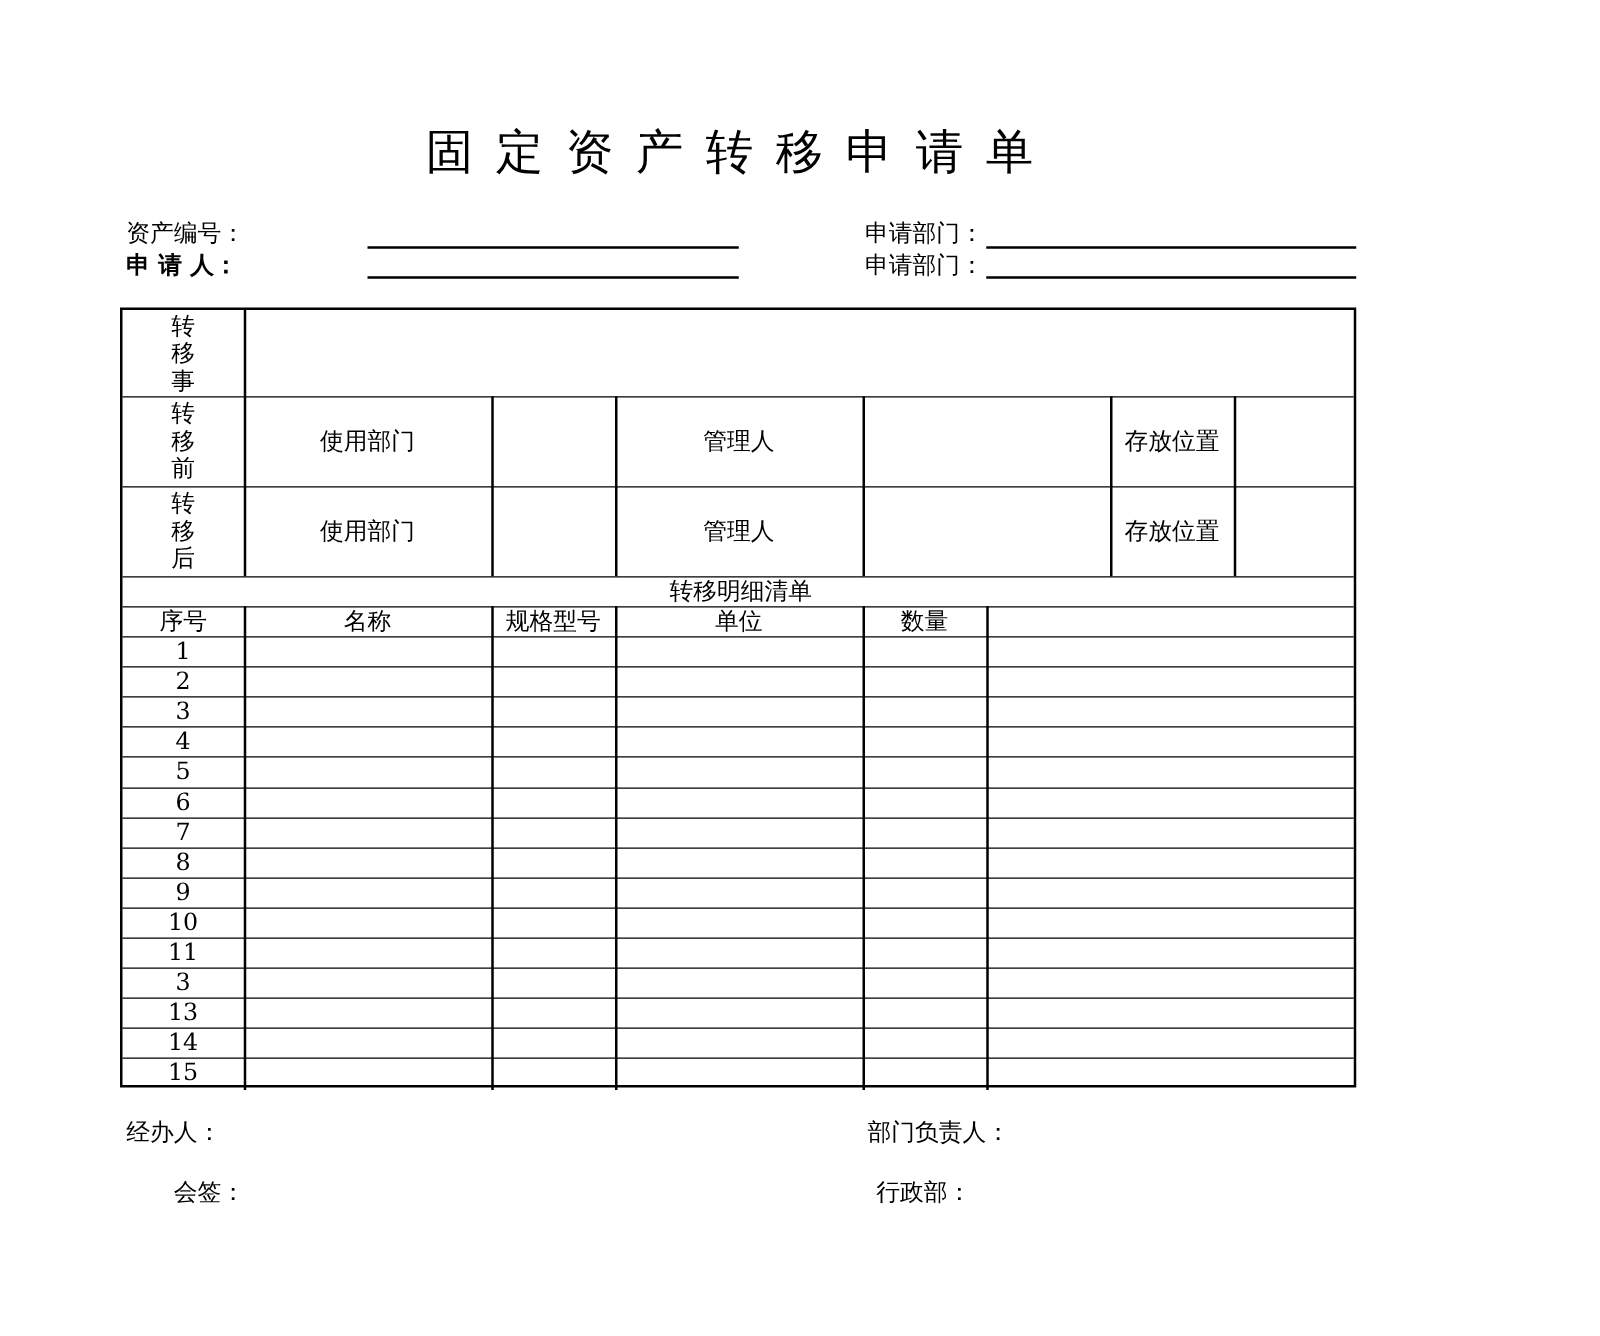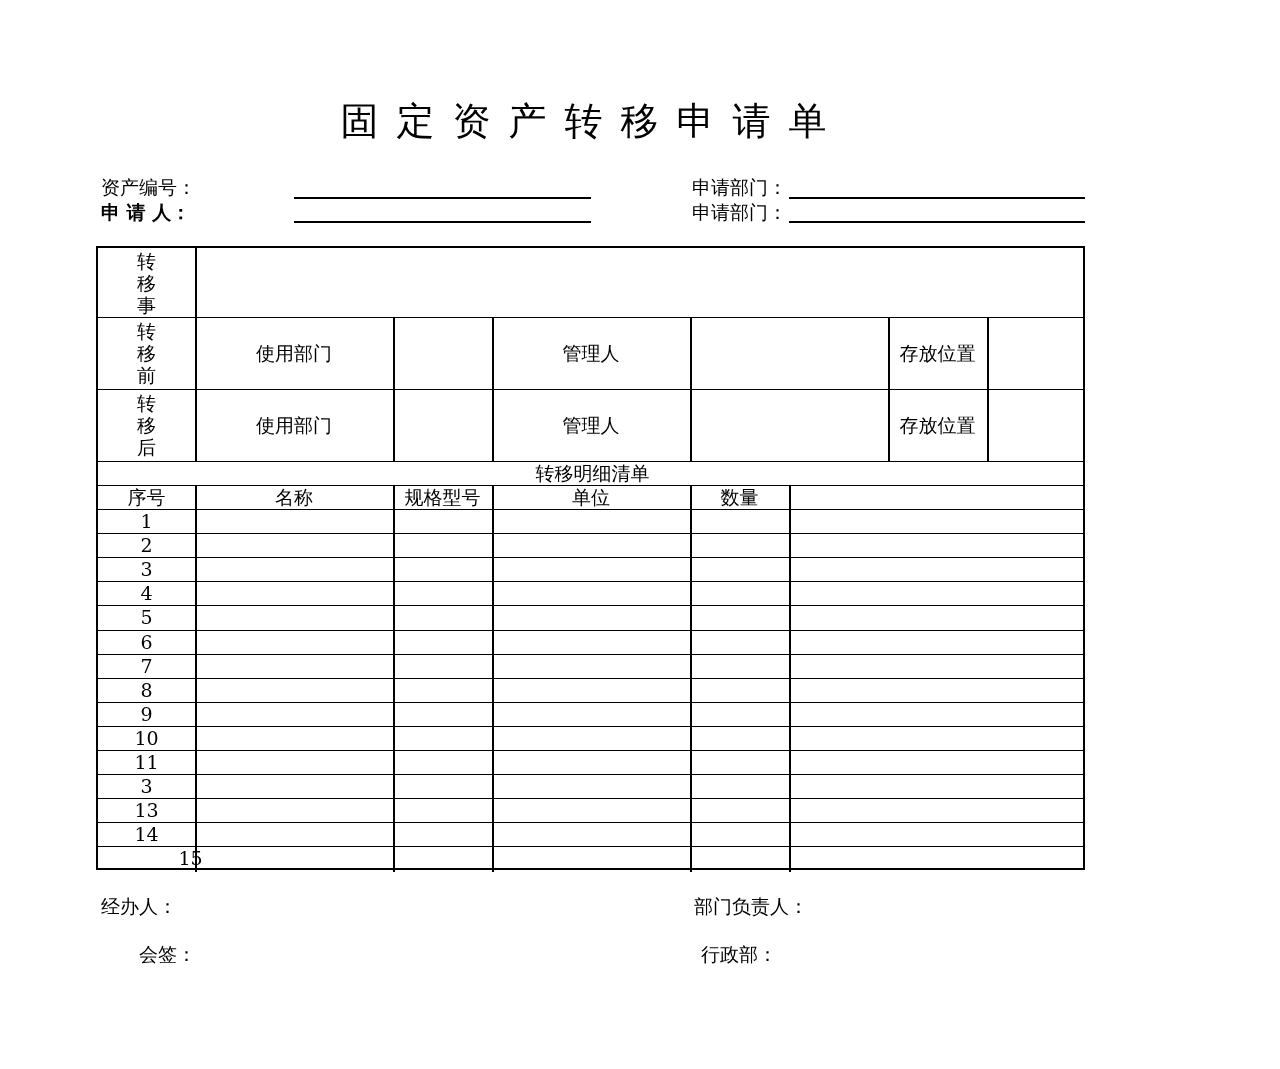--- a/index.html
+++ b/index.html
@@ -192,21 +192,21 @@
       <div class="cell" style="left: 295px; top: 550.2px; width: 99px; height: 24px;"></div>
       <div class="cell" style="left: 394px; top: 550.2px; width: 198px; height: 24px;"></div>
       <div class="cell" style="left: 592px; top: 550.2px; width: 99px; height: 24px;"></div>
       <div class="cell" style="left: 691px; top: 550.2px; width: 298px; height: 24px;"></div>
       <div class="cell" style="left: 0px; top: 574.3px; width: 97px; height: 24px;">14</div>
       <div class="cell" style="left: 97px; top: 574.3px; width: 198px; height: 24px;"></div>
       <div class="cell" style="left: 295px; top: 574.3px; width: 99px; height: 24px;"></div>
       <div class="cell" style="left: 394px; top: 574.3px; width: 198px; height: 24px;"></div>
       <div class="cell" style="left: 592px; top: 574.3px; width: 99px; height: 24px;"></div>
       <div class="cell" style="left: 691px; top: 574.3px; width: 298px; height: 24px;"></div>
-      <div class="cell" style="left: 0px; top: 598.4px; width: 97px; height: 24px; padding-left: 44px;">15</div>
+      <div class="cell" style="left: 0px; top: 598.4px; width: 97px; height: 24px;">15</div>
       <div class="cell" style="left: 97px; top: 598.4px; width: 198px; height: 24px;"></div>
       <div class="cell" style="left: 295px; top: 598.4px; width: 99px; height: 24px;"></div>
       <div class="cell" style="left: 394px; top: 598.4px; width: 198px; height: 24px;"></div>
       <div class="cell" style="left: 592px; top: 598.4px; width: 99px; height: 24px;"></div>
       <div class="cell" style="left: 691px; top: 598.4px; width: 298px; height: 24px;"></div>
     </div>
 </div>
 
 <div class="abs lbl" style="left:101px;top:894px;">经办人：</div>
 <div class="abs lbl" style="left:694px;top:894px;">部门负责人：</div>

